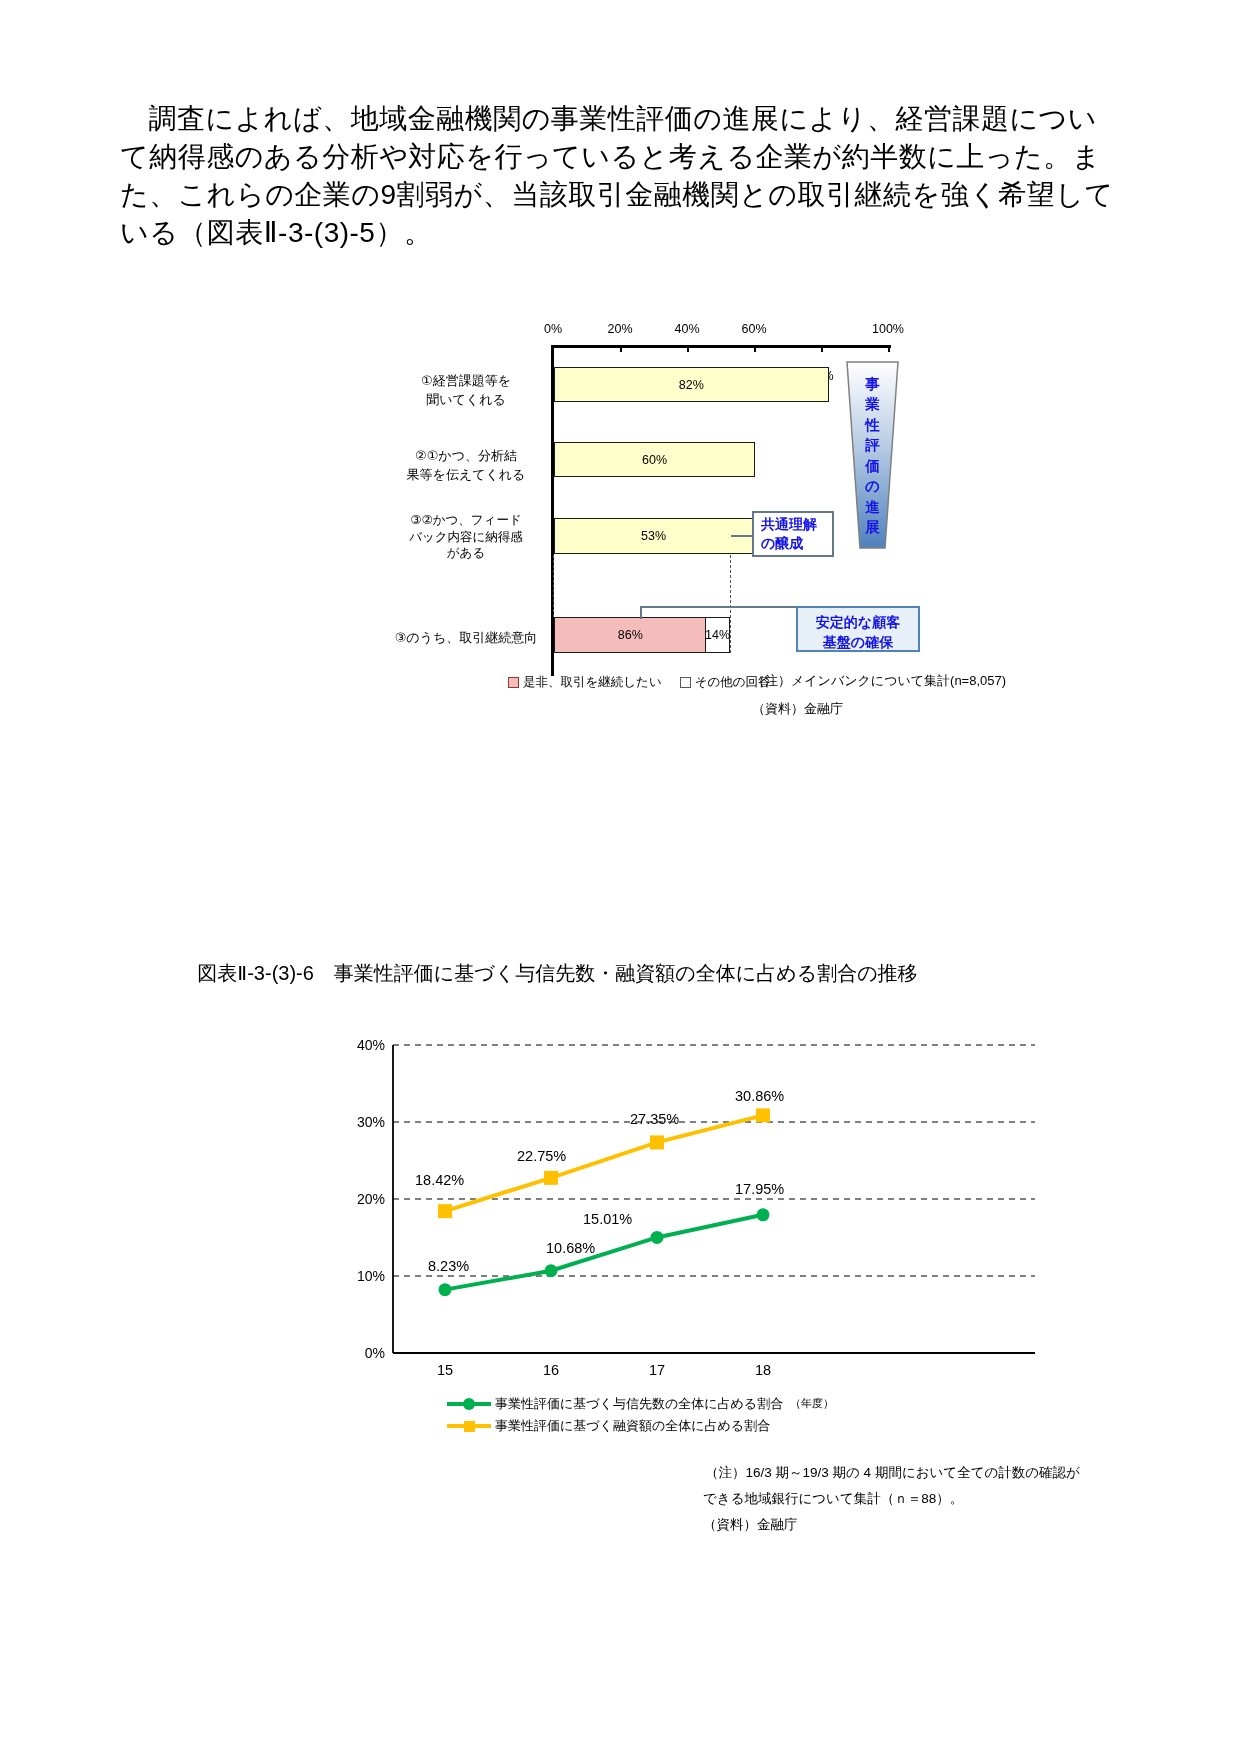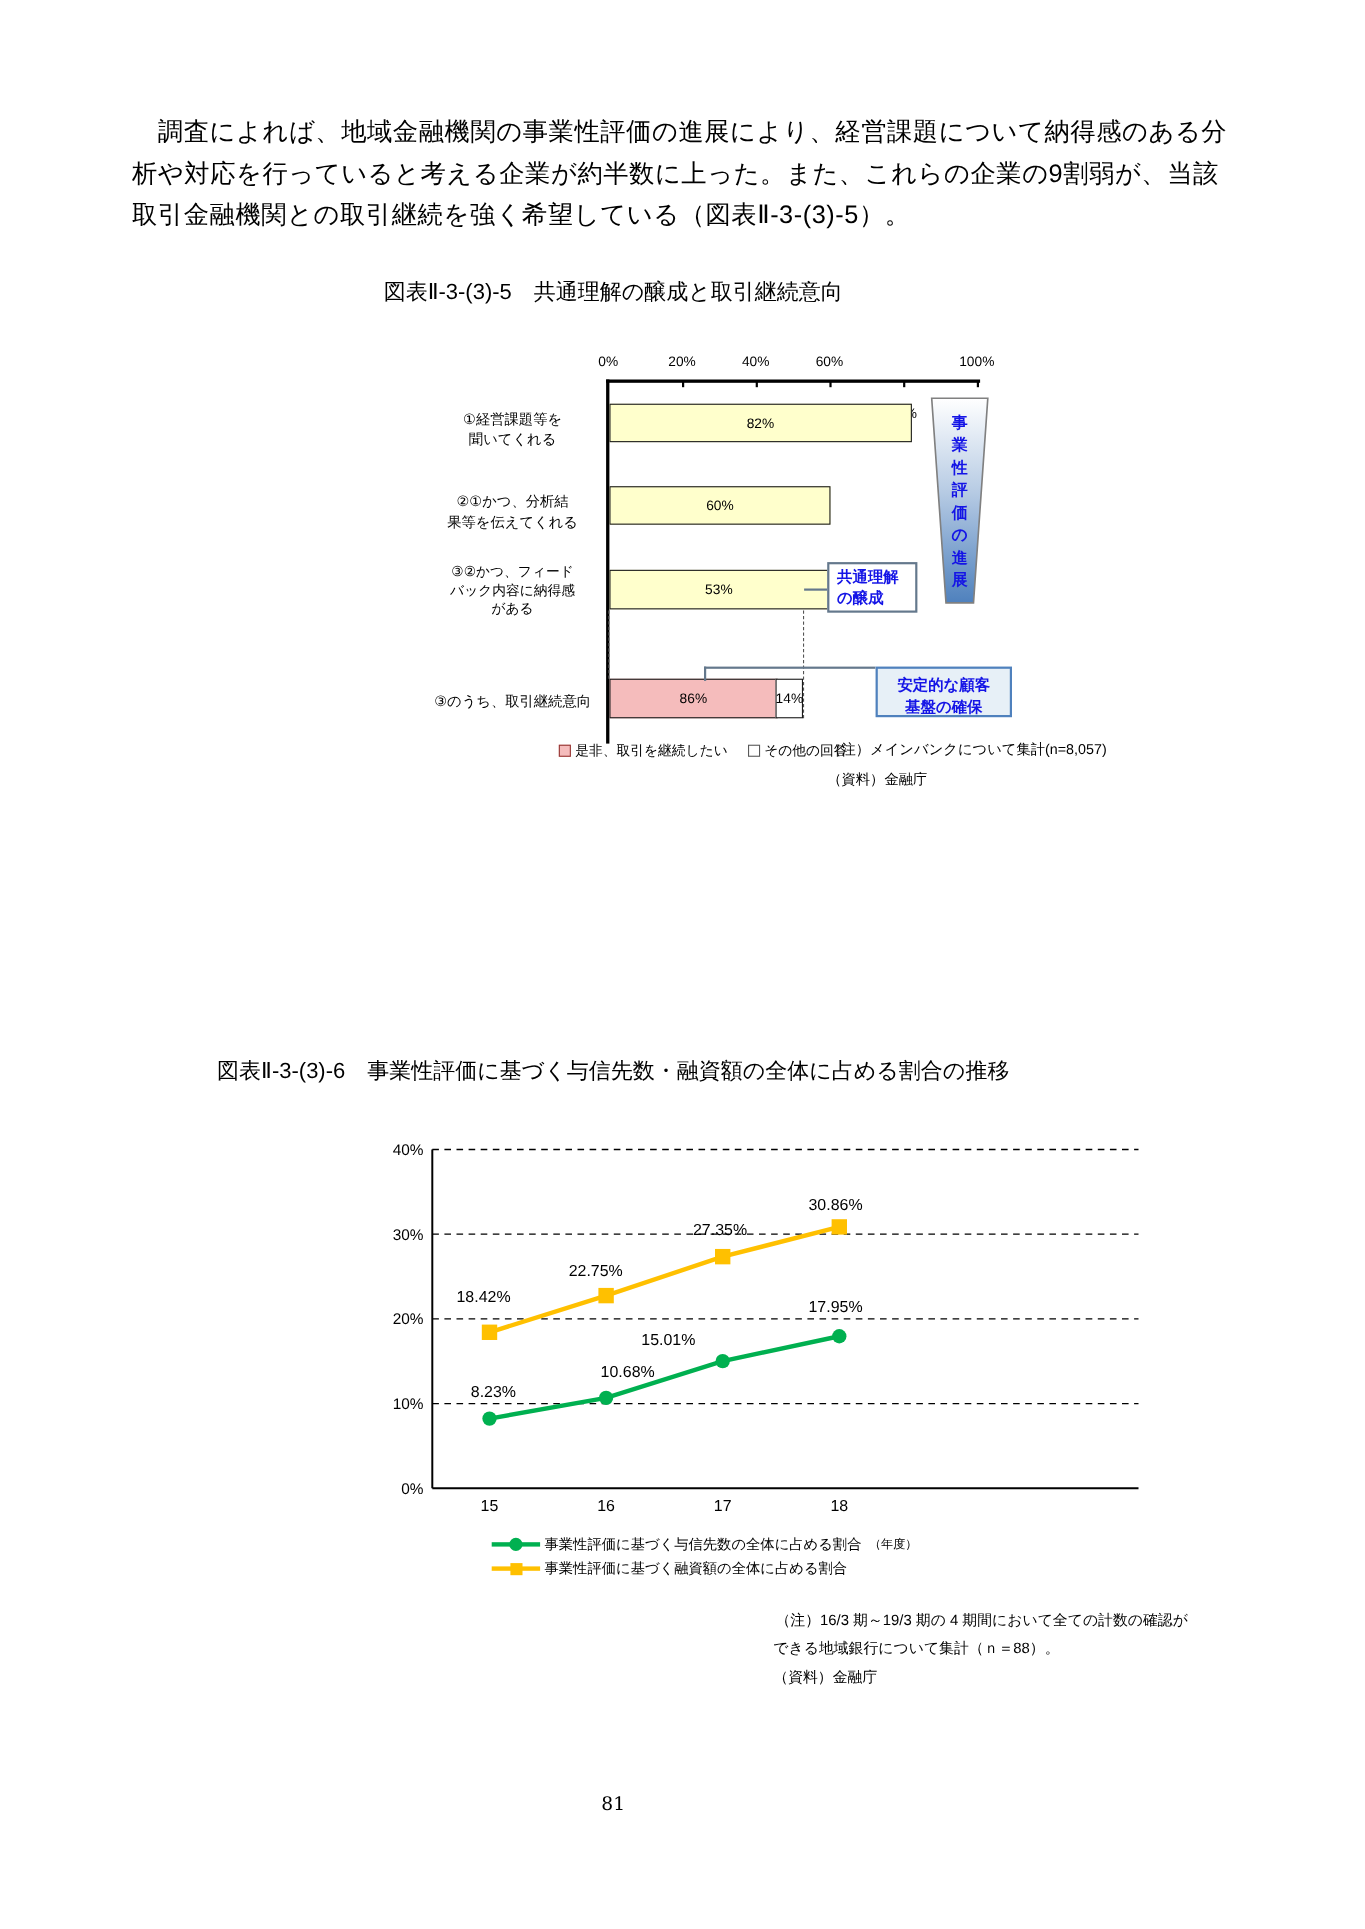--- a/index.html
+++ b/index.html
@@ -1,19 +1,19 @@
 <!DOCTYPE html>
 <html><head>
 <meta charset="utf-8">
 <style>
   html,body{margin:0;padding:0;background:#fff;}
   .page{position:relative;width:1241px;height:1754px;background:#ffffff;
         font-family:"Liberation Sans","DejaVu Sans",sans-serif;color:#000;overflow:hidden;}
   .abs{position:absolute;}
-  .para{left:120px;width:1000px;font-size:23px;line-height:38px;letter-spacing:0.5px;}
+  .para{left:120px;width:1000px;font-size:28px;line-height:38px;letter-spacing:0.5px;}
   .fig-title{left:0;width:1115px;text-align:center;font-size:20px;}
   
   .c1-tick-label{width:60px;text-align:center;font-size:12.5px;top:322px;}
   .c1-axis-top{left:551px;top:345px;width:340px;height:2.5px;background:#000;}
   .c1-axis-left{left:551px;top:345px;width:2.5px;height:331px;background:#000;}
   .c1-tick{top:347px;width:1.5px;height:5px;background:#000;}
   .c1bar{left:554px;height:35px;background:#FFFFCC;border:1.5px solid #1a1a1a;box-sizing:border-box;
          display:flex;align-items:center;justify-content:center;font-size:12.5px;}
   .c1label{left:388px;width:156px;text-align:center;font-size:13px;line-height:19px;}
   .c1stack{left:554px;top:617px;height:36px;display:flex;}
@@ -47,21 +47,20 @@
   .c2-note{font-size:13.5px;white-space:nowrap;}
   .pageno{left:0;width:1115px;text-align:center;top:1630px;font-size:17px;font-family:"DejaVu Serif",serif;}
 </style>
 </head>
 <body>
 
 <div class="page">
 
   <div class="abs para" style="top:100px;">　調査によれば、地域金融機関の事業性評価の進展により、経営課題について納得感のある分析や対応を行っていると考える企業が約半数に上った。また、これらの企業の9割弱が、当該取引金融機関との取引継続を強く希望している（図表Ⅱ-3-(3)-5）。</div>
 
-  <div class="abs fig-title" style="top:252px;">図表Ⅱ-3-(3)-5　共通理解の醸成と取引継続意向</div>
 
   <div class="abs c1-tick-label" style="left:523px;">0%</div>
   <div class="abs c1-tick-label" style="left:590px;">20%</div>
   <div class="abs c1-tick-label" style="left:657px;">40%</div>
   <div class="abs c1-tick-label" style="left:724px;">60%</div>
   <div class="abs c1-tick-label" style="left:791px;margin-top:47px;">80%</div>
   <div class="abs c1-tick-label" style="left:858px;">100%</div>
 
   <div class="abs c1-axis-top"></div>
   <div class="abs c1-axis-left"></div>
@@ -211,15 +210,14 @@
       </span>
       <span>事業性評価に基づく融資額の全体に占める割合</span>
     </div>
   </div>
   <div class="abs" style="left:790px;top:1396px;font-size:11px;">（年度）</div>
 
   <div class="abs c2-note" style="left:705px;top:1464px;">（注）16/3 期～19/3 期の 4 期間において全ての計数の確認が</div>
   <div class="abs c2-note" style="left:703px;top:1490px;">できる地域銀行について集計（ｎ＝88）。</div>
   <div class="abs c2-note" style="left:703px;top:1516px;">（資料）金融庁</div>
 
-  <div class="abs pageno">81</div>
 
 </div>
 
 </body></html>

